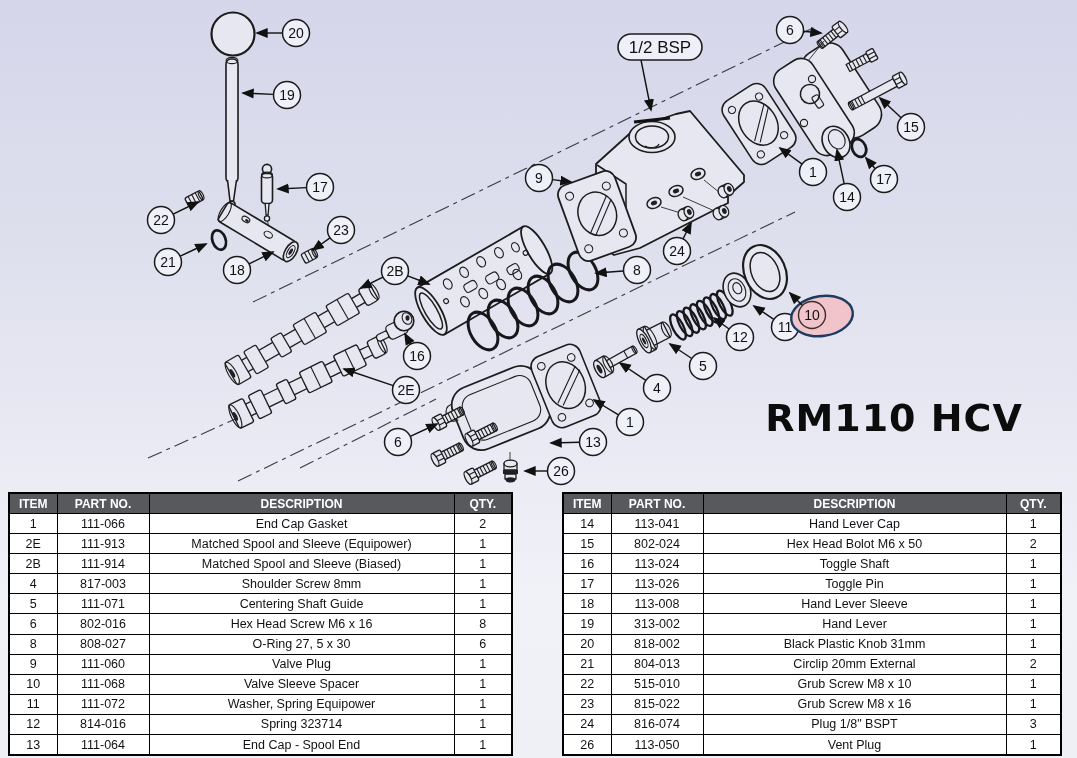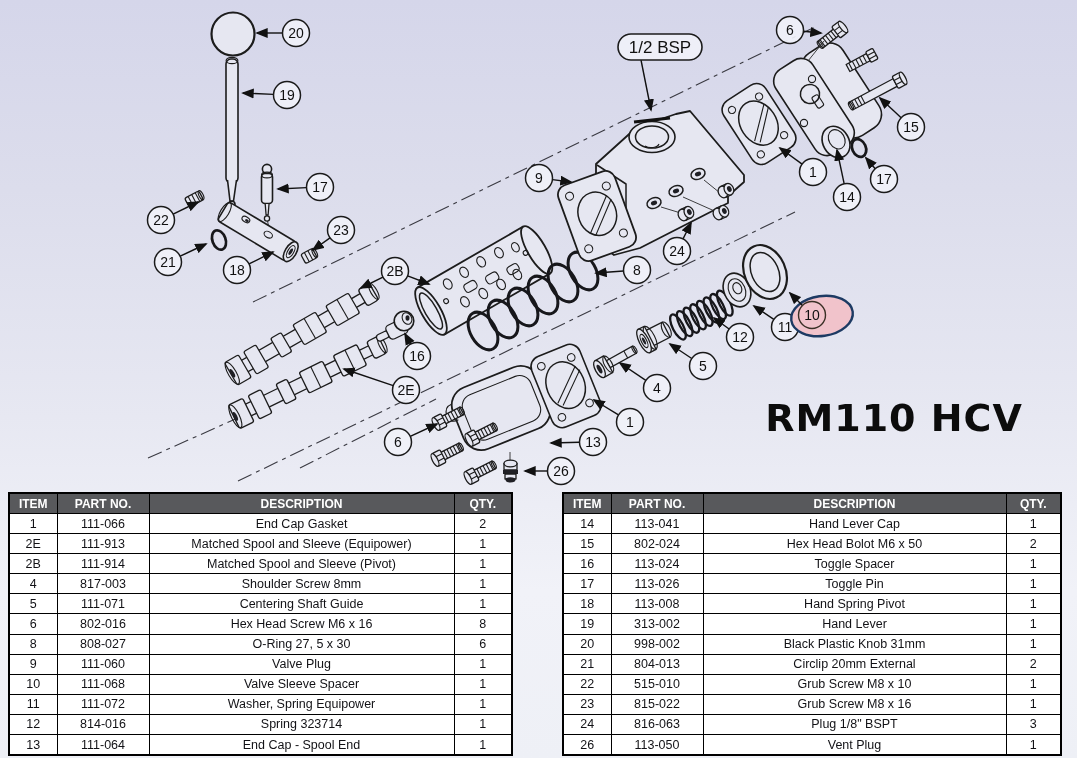--- a/index.html
+++ b/index.html
@@ -484,21 +484,21 @@
         </tr>
         <tr>
           <td>2E</td>
           <td>111-913</td>
           <td>Matched Spool and Sleeve (Equipower)</td>
           <td>1</td>
         </tr>
         <tr>
           <td>2B</td>
           <td>111-914</td>
-          <td>Matched Spool and Sleeve (Pivot)</td>
+          <td>Matched Spool and Sleeve (Biased)</td>
           <td>1</td>
         </tr>
         <tr>
           <td>4</td>
           <td>817-003</td>
           <td>Shoulder Screw 8mm</td>
           <td>1</td>
         </tr>
         <tr>
           <td>5</td>
@@ -574,44 +574,44 @@
         </tr>
         <tr>
           <td>15</td>
           <td>802-024</td>
           <td>Hex Head Bolot M6 x 50</td>
           <td>2</td>
         </tr>
         <tr>
           <td>16</td>
           <td>113-024</td>
-          <td>Toggle Spacer</td>
+          <td>Toggle Shaft</td>
           <td>1</td>
         </tr>
         <tr>
           <td>17</td>
           <td>113-026</td>
           <td>Toggle Pin</td>
           <td>1</td>
         </tr>
         <tr>
           <td>18</td>
           <td>113-008</td>
-          <td>Hand Spring Pivot</td>
+          <td>Hand Lever Sleeve</td>
           <td>1</td>
         </tr>
         <tr>
           <td>19</td>
           <td>313-002</td>
           <td>Hand Lever</td>
           <td>1</td>
         </tr>
         <tr>
           <td>20</td>
-          <td>998-002</td>
+          <td>818-002</td>
           <td>Black Plastic Knob 31mm</td>
           <td>1</td>
         </tr>
         <tr>
           <td>21</td>
           <td>804-013</td>
           <td>Circlip 20mm External</td>
           <td>2</td>
         </tr>
         <tr>
@@ -621,21 +621,21 @@
           <td>1</td>
         </tr>
         <tr>
           <td>23</td>
           <td>815-022</td>
           <td>Grub Screw M8 x 16</td>
           <td>1</td>
         </tr>
         <tr>
           <td>24</td>
-          <td>816-063</td>
+          <td>816-074</td>
           <td>Plug 1/8" BSPT</td>
           <td>3</td>
         </tr>
         <tr>
           <td>26</td>
           <td>113-050</td>
           <td>Vent Plug</td>
           <td>1</td>
         </tr>
       </tbody>

